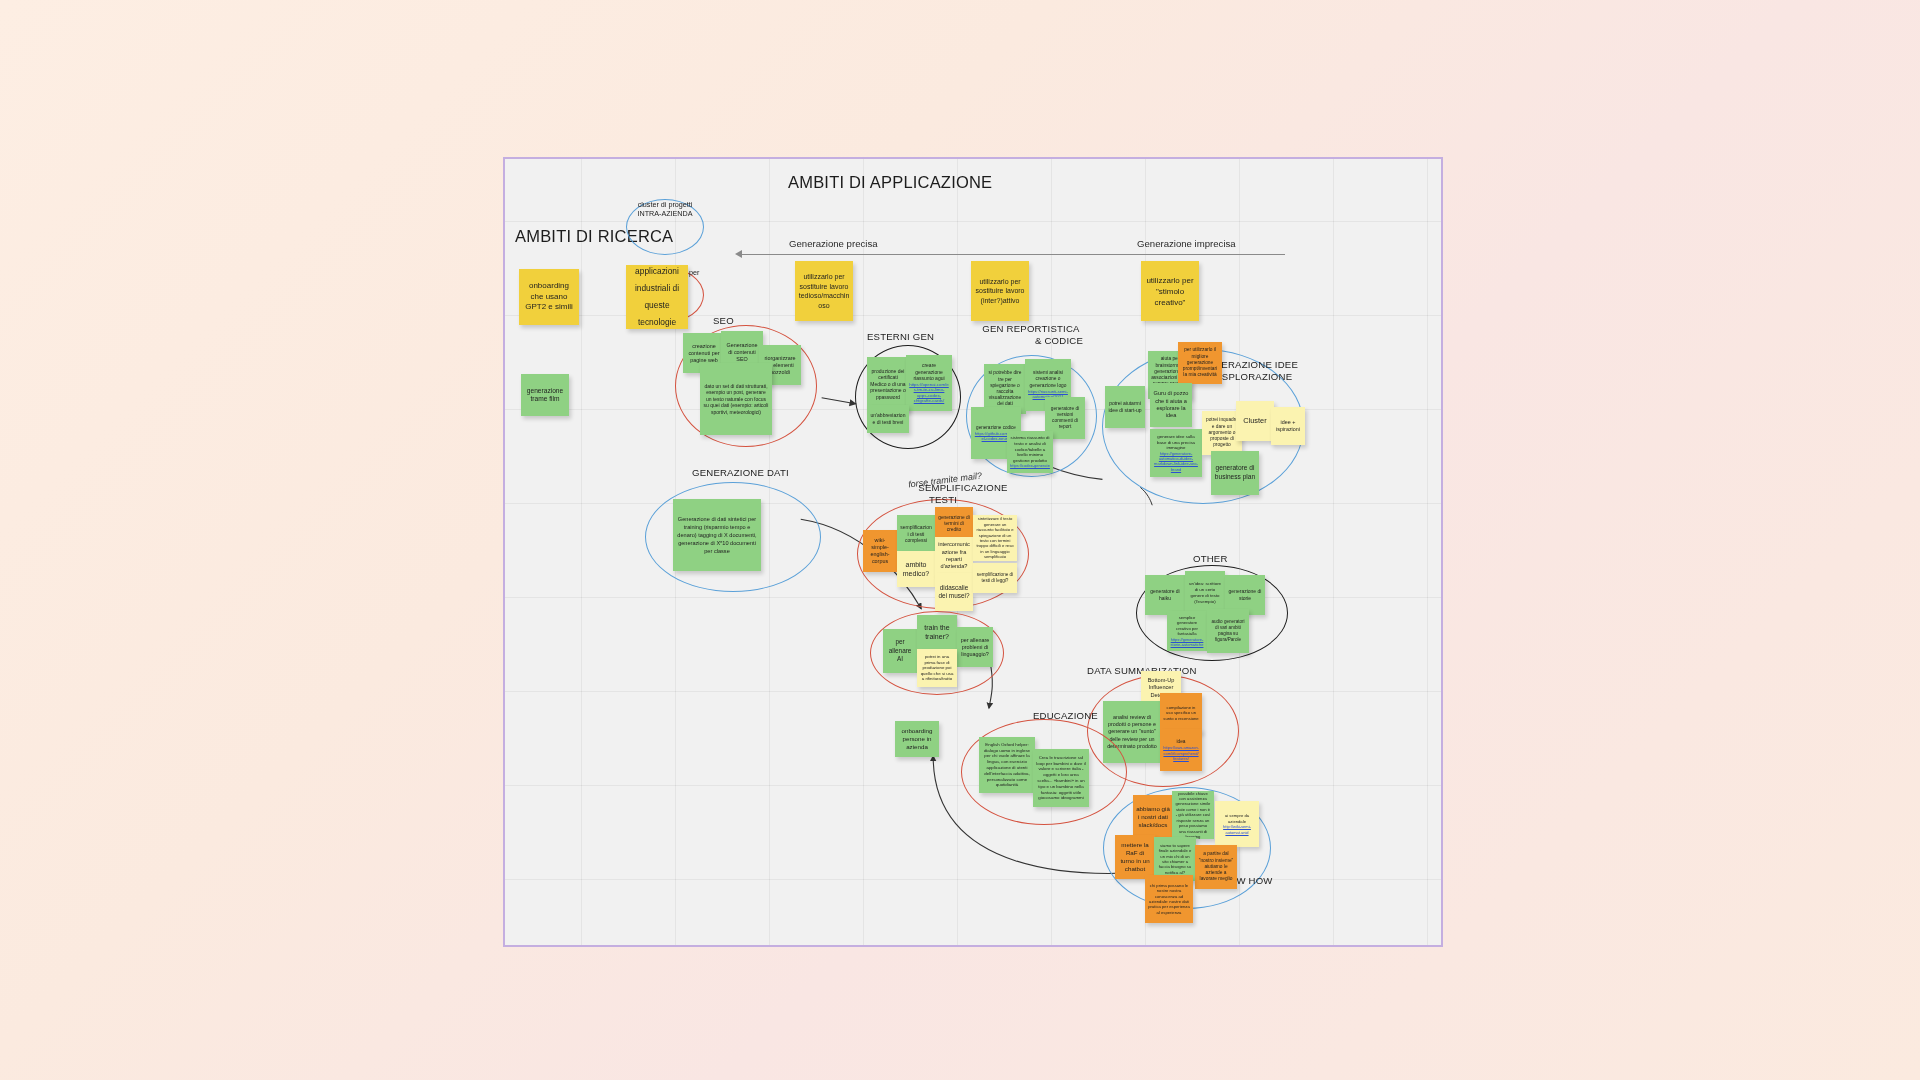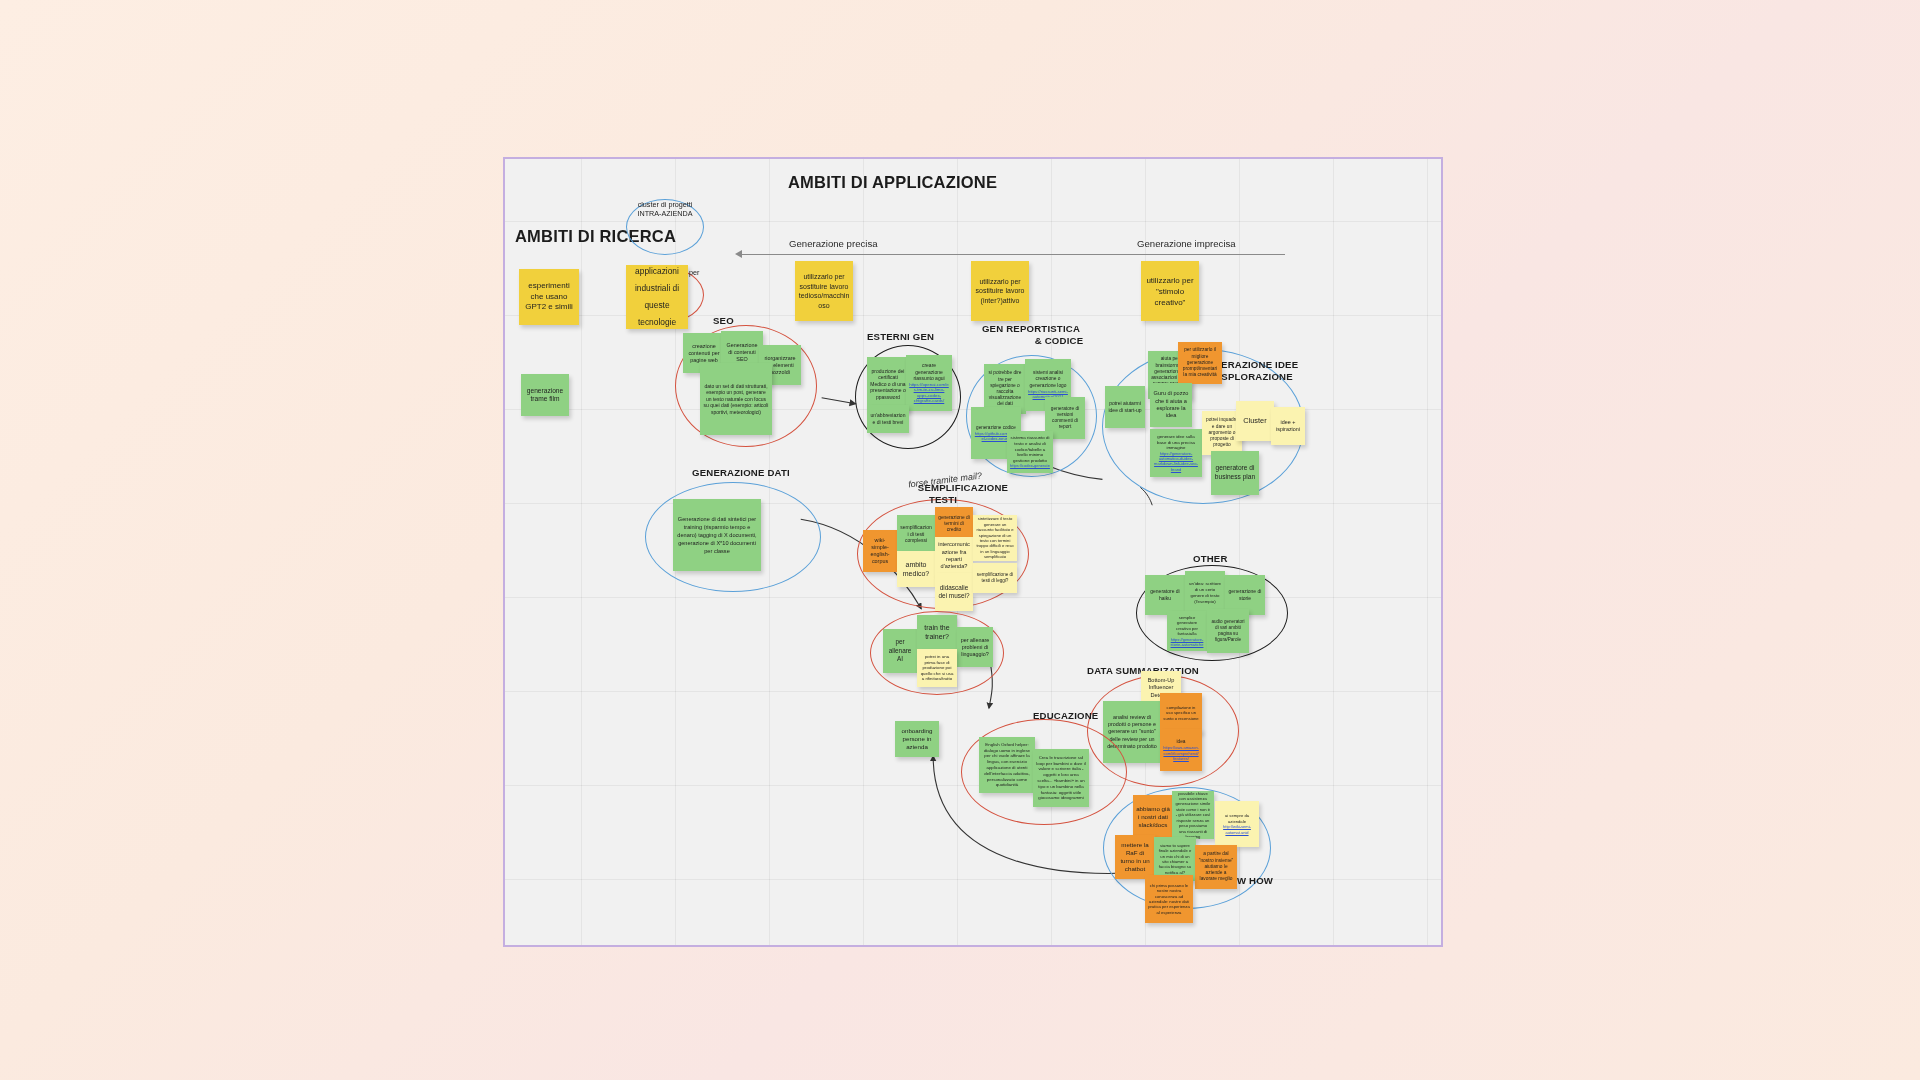--- a/index.html
+++ b/index.html
@@ -18,21 +18,21 @@
   }
   #grid{
     position:absolute;inset:0;
     background-image:
       linear-gradient(to right, rgba(0,0,0,.055) 1px, transparent 1px),
       linear-gradient(to bottom, rgba(0,0,0,.055) 1px, transparent 1px);
     background-size:94px 94px;
     background-position:-18px -32px;
     pointer-events:none;
   }
-  .hdr{position:absolute;font-weight:bold;color:#1c1c1c;letter-spacing:.2px;white-space:nowrap;}
+  .hdr{position:absolute;font-weight:normal;color:#1c1c1c;letter-spacing:.2px;white-space:nowrap;}
   .hdr.big{font-size:16.5px;}
   .hdr.sec{font-size:9.6px;text-align:center;}
   .hdr.sec.two{line-height:12px;}
 
   .note{
     position:absolute;box-sizing:border-box;
     box-shadow:2px 3px 4px rgba(0,0,0,.17);
     color:#1f1f1f;display:flex;align-items:center;justify-content:center;
     text-align:center;padding:3px;overflow:hidden;
     word-break:break-word;
@@ -100,21 +100,21 @@
   <div class="axis-lbl" style="left:632px;top:79px;">Generazione imprecisa</div>
 
   <div class="pill blue" style="left:121px;top:40px;width:78px;height:56px;">
     <span>cluster di progetti INTRA-AZIENDA</span>
   </div>
   <div class="pill red" style="left:121px;top:108px;width:78px;height:56px;">
     <span>Cluster di progetti per aziende/clienti ESTERNI</span>
   </div>
 
   <div class="note y" style="left:14px;top:110px;width:60px;height:56px;font-size:8px;line-height:10.5px;">
-    <span class="txt">esperimenti che usano GPT2 e simili</span>
+    <span class="txt">onboarding che usano GPT2 e simili</span>
   </div>
   <div class="note y" style="left:121px;top:106px;width:62px;height:64px;font-size:8.4px;line-height:17px;">
     <span class="txt">applicazioni industriali di queste tecnologie</span>
   </div>
   <div class="note g" style="left:16px;top:215px;width:48px;height:42px;font-size:6.6px;line-height:8.5px;">
     <span class="txt">generazione trame film</span>
   </div>
 
   <div class="note y" style="left:290px;top:102px;width:58px;height:60px;font-size:7px;line-height:9.5px;">
     <span class="txt">utilizzarlo per sostituire lavoro tedioso/macchinoso</span>

